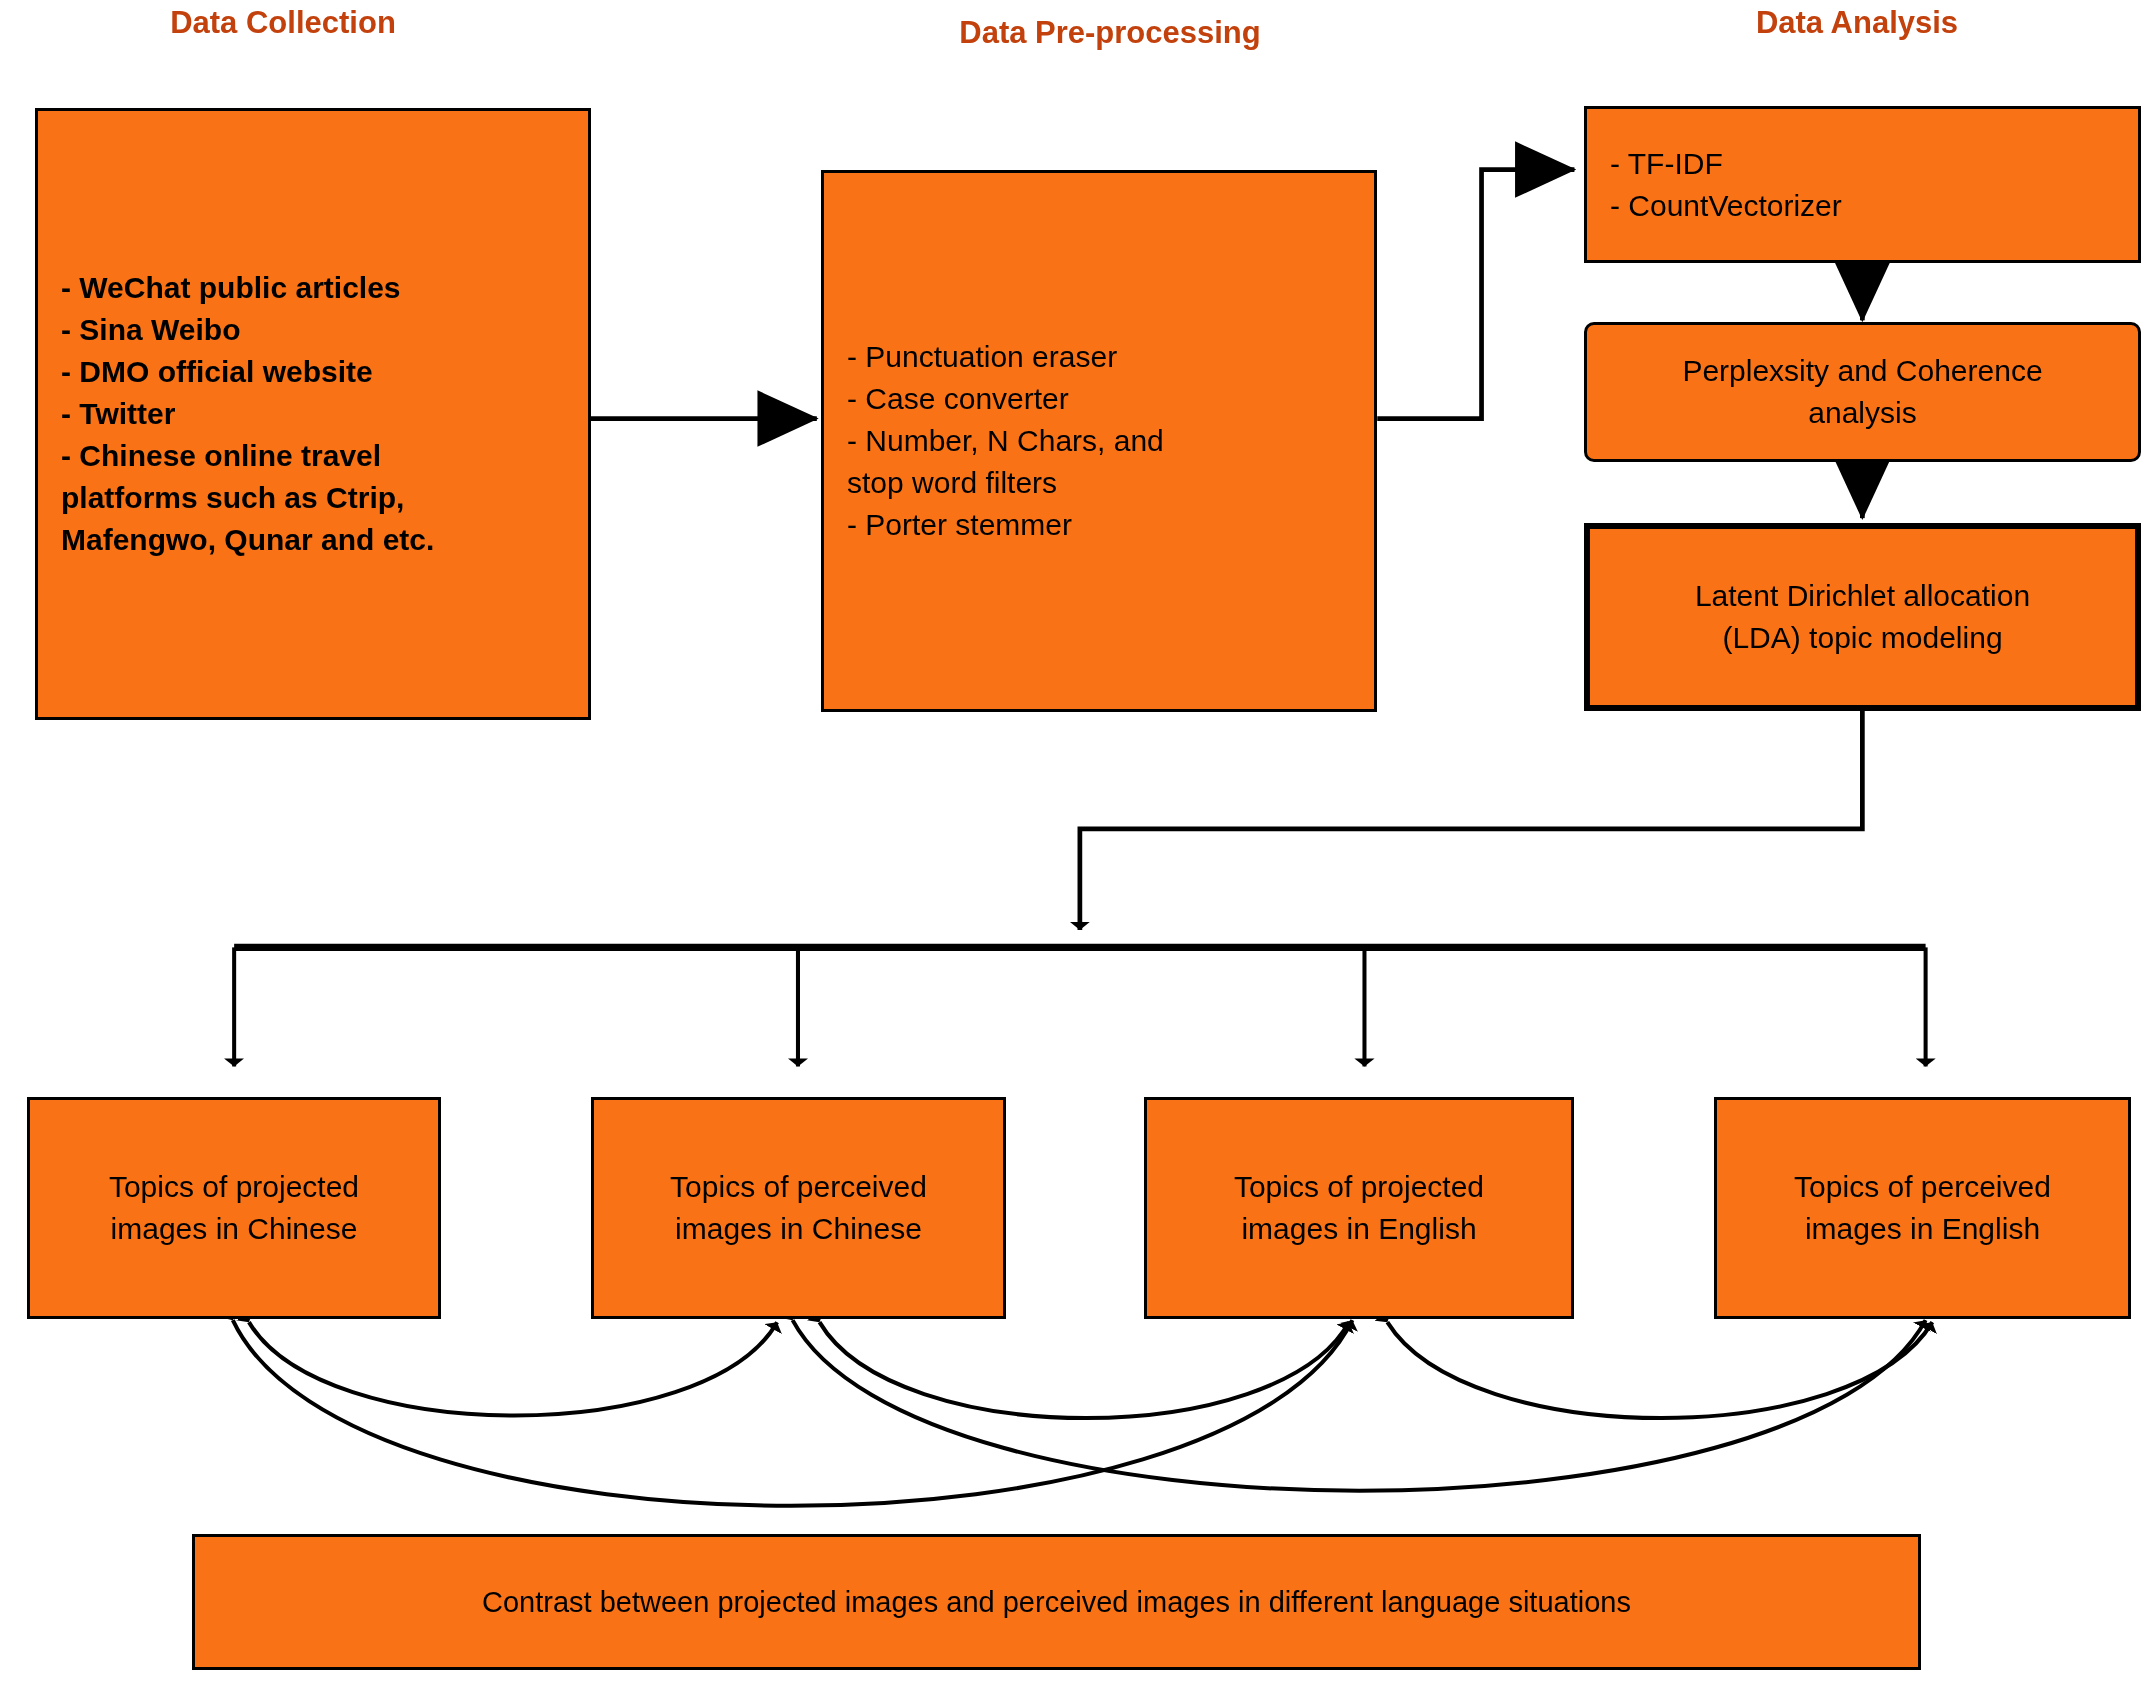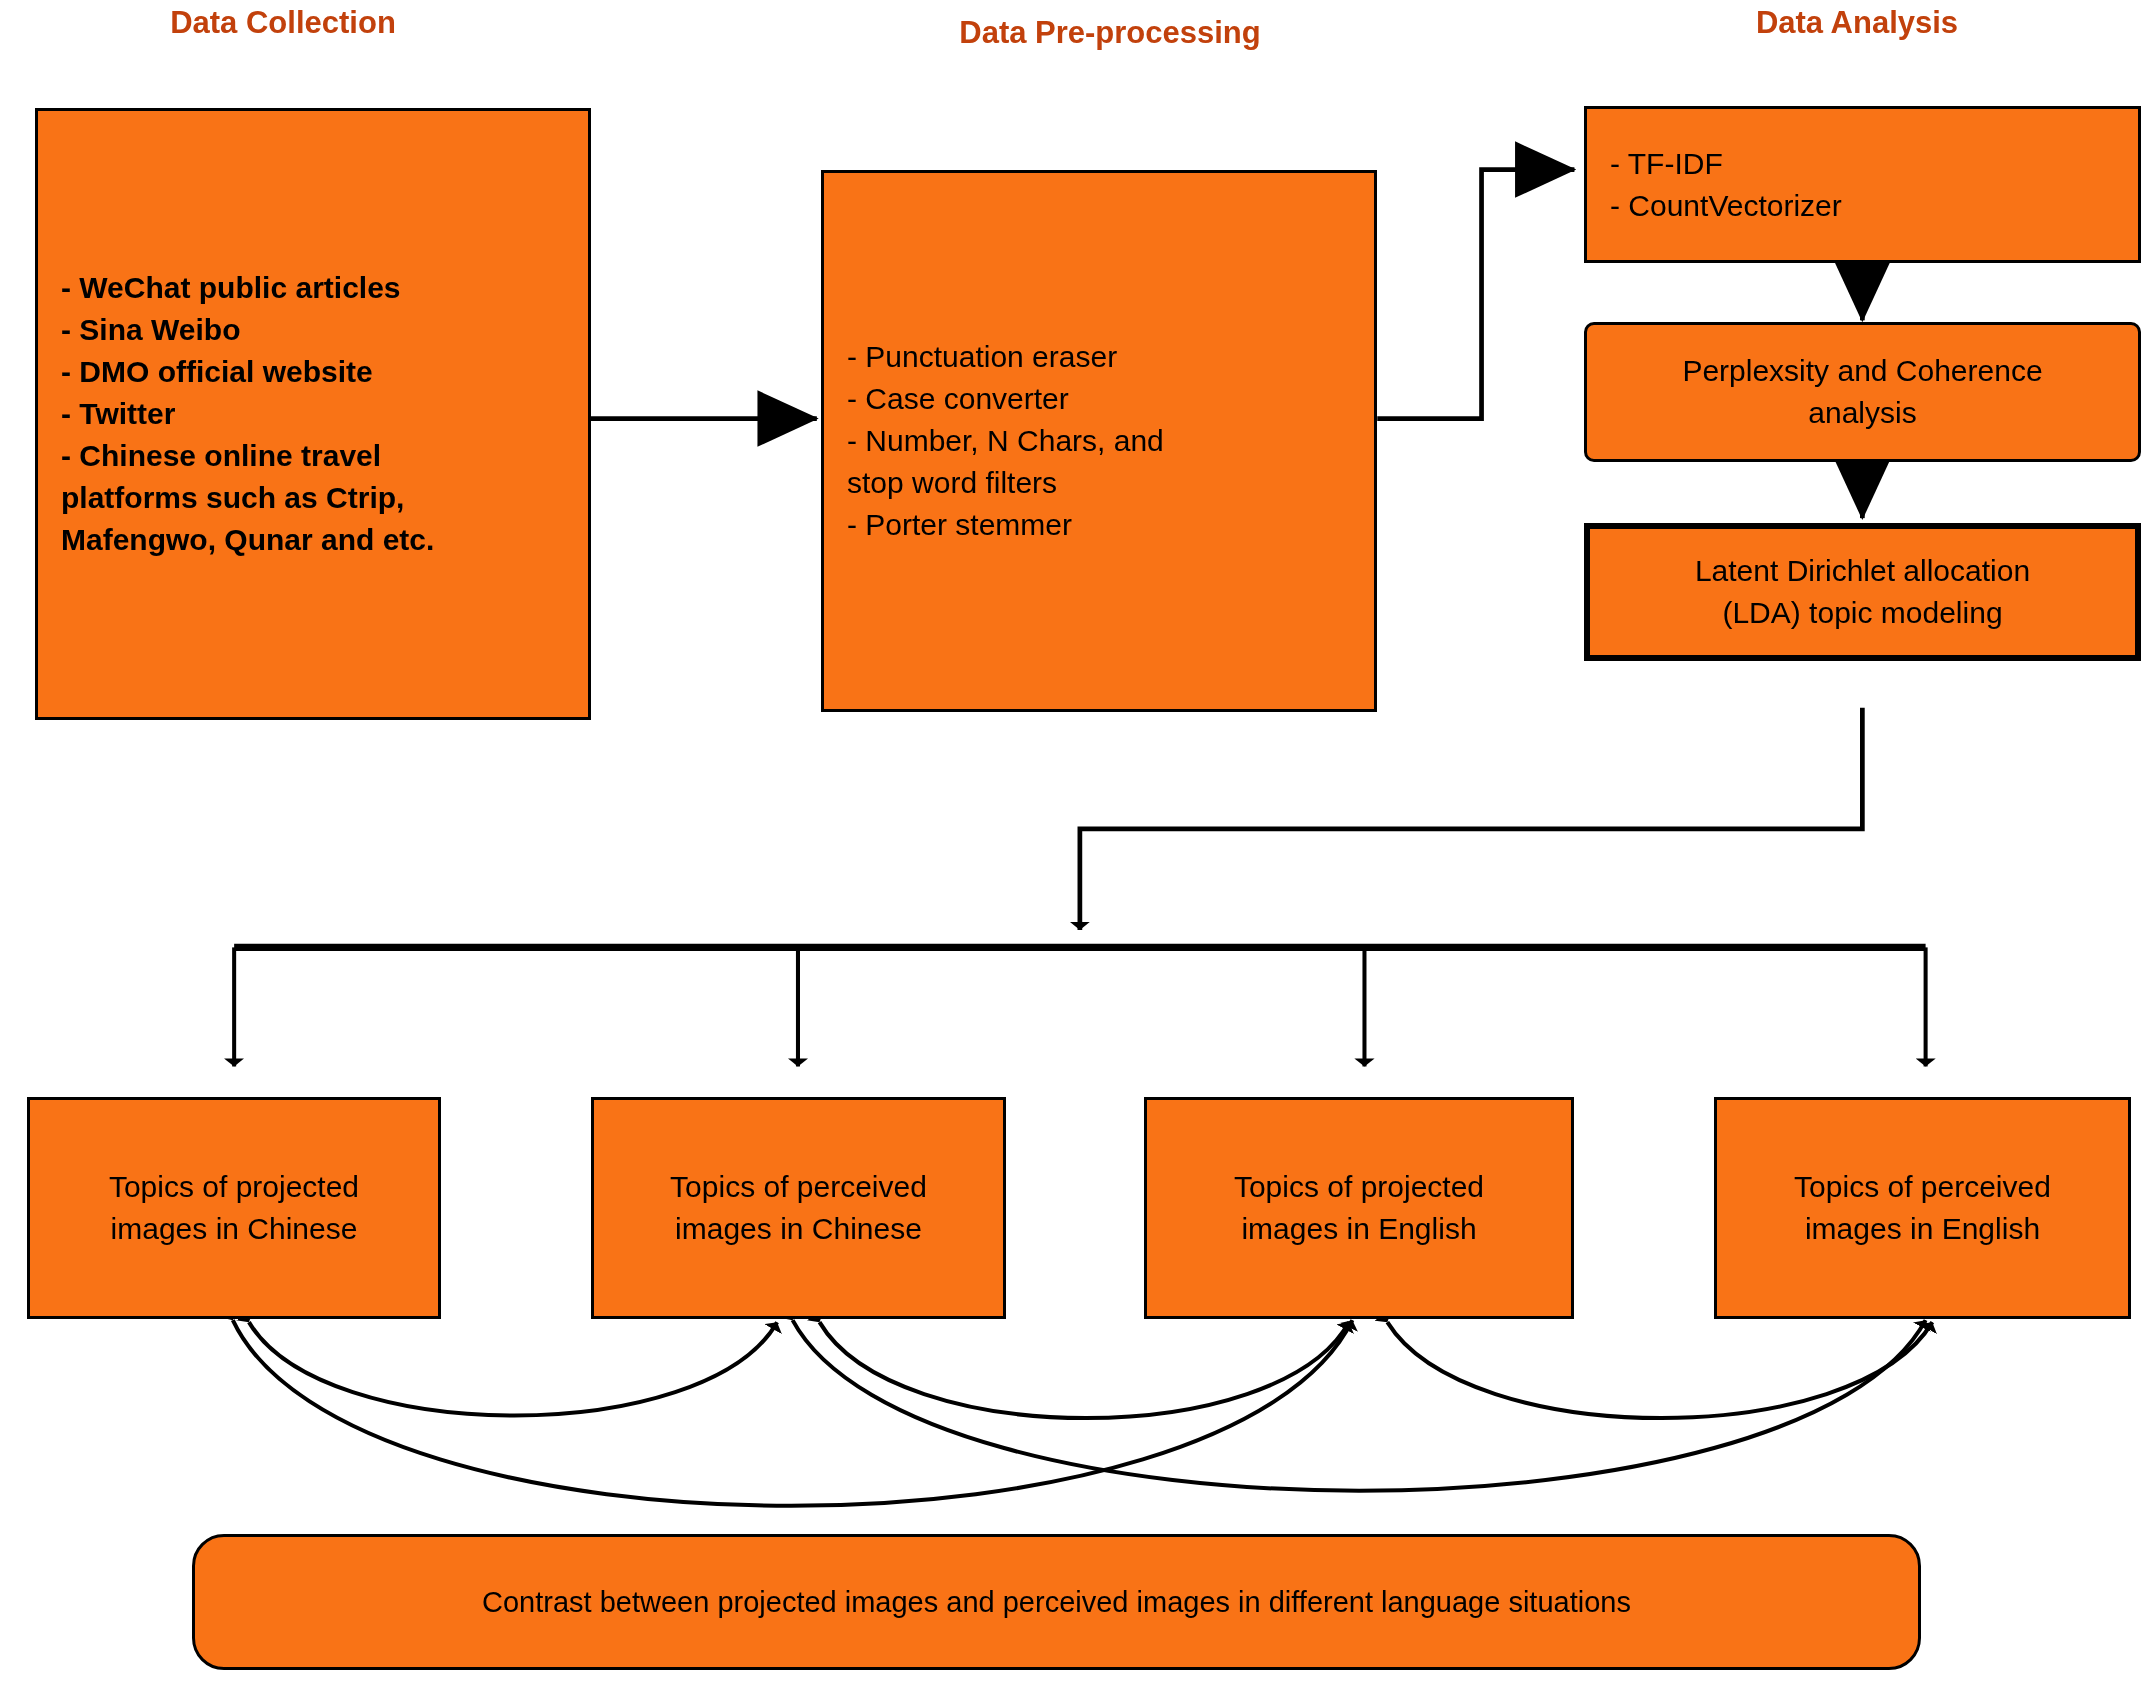--- a/index.html
+++ b/index.html
@@ -169,21 +169,21 @@
   <div class="node list-node" style="left:1584px; top:106px; width:557px; height:157px;">
     <div class="node-text">- TF-IDF
 - CountVectorizer</div>
   </div>
 
   <div class="node center-node" style="left:1584px; top:322px; width:557px; height:140px;border-radius:10px;">
     <div class="node-text">Perplexsity and Coherence
 analysis</div>
   </div>
 
-  <div class="node center-node thick" style="left:1584px; top:523px; width:557px; height:138px;">
+  <div class="node center-node thick" style="left:1584px; top:523px; width:557px; height:188px;">
     <div class="node-text">Latent Dirichlet allocation
 (LDA) topic modeling</div>
   </div>
 
   <div class="node center-node" style="left:27px; top:1097px; width:414px; height:222px;">
     <div class="node-text">Topics of projected
 images in Chinese</div>
   </div>
 
   <div class="node center-node" style="left:591px; top:1097px; width:415px; height:222px;">
@@ -194,18 +194,18 @@
   <div class="node center-node" style="left:1144px; top:1097px; width:430px; height:222px;">
     <div class="node-text">Topics of projected
 images in English</div>
   </div>
 
   <div class="node center-node" style="left:1714px; top:1097px; width:417px; height:222px;">
     <div class="node-text">Topics of perceived
 images in English</div>
   </div>
 
-  <div class="node wide-node bottom-node" style="left:192px; top:1534px; width:1729px; height:136px;border-radius:32px;">
+  <div class="node wide-node bottom-node" style="left:192px; top:1534px; width:1729px; height:136px;">
     <div class="node-text">Contrast between projected images and perceived images in different language situations</div>
   </div>
 
 </div>
 
 
 </body></html>

